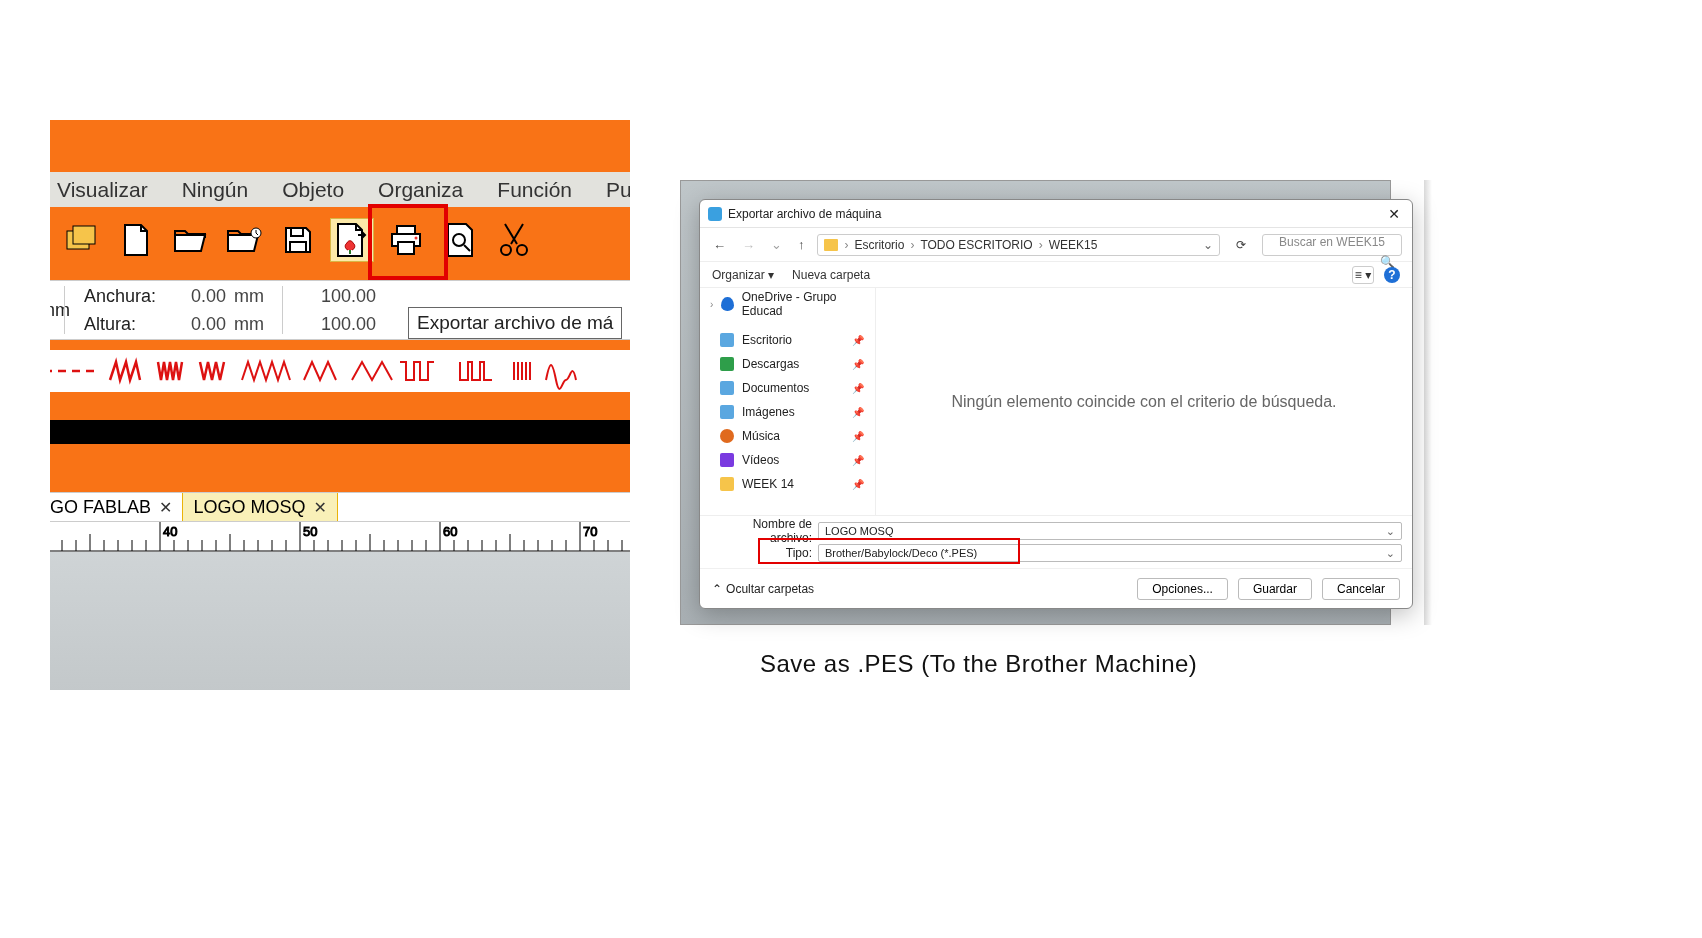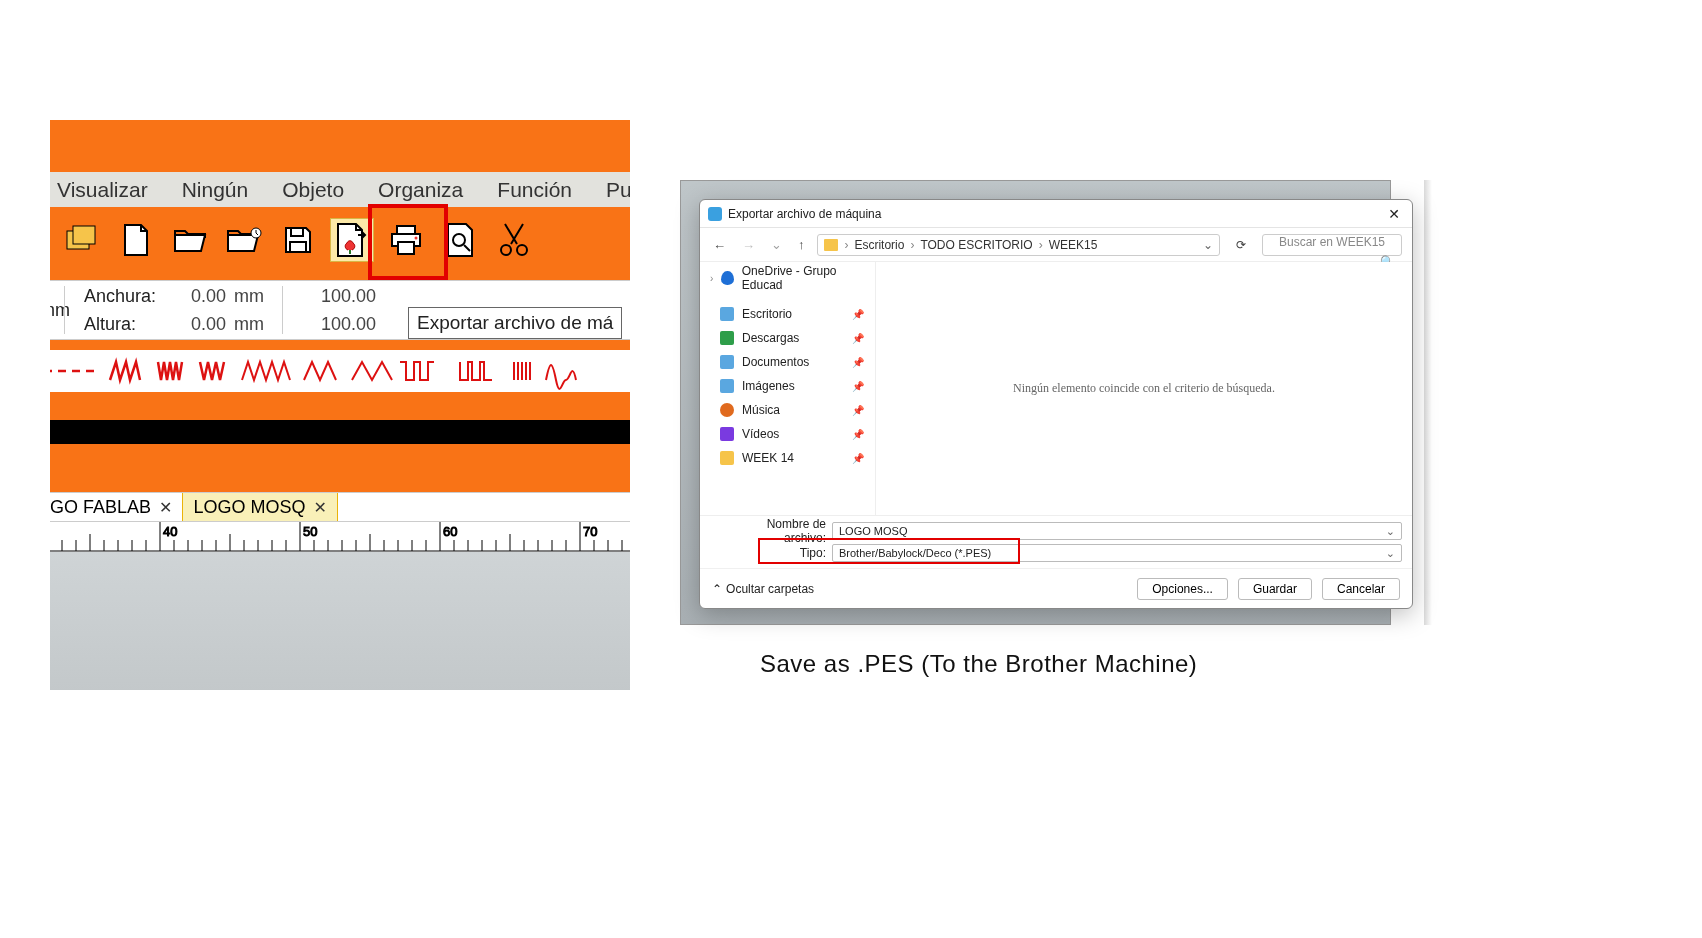--- a/index.html
+++ b/index.html
@@ -274,27 +274,26 @@
   .ico.img { background:#5aa7e0; }
   .ico.music { background:#e06a1e; border-radius:50%;}
   .ico.video { background:#7a3ae0; }
   .ico.folder { background:#f6c44a; }
   .content {
     flex: 1;
     display: flex;
     align-items: center;
     justify-content: center;
     color: #666;
-    font-size: 12px;
-    background: #fff;
-    font-family: Liberation Serif, serif;
+    font-size: 16px;
+    background: #fff;
   }
   .dlg-footer1 {
     border-top: 1px solid #eee;
-    padding: 4px 10px 0 24px;
+    padding: 4px 10px 0 10px;
   }
   .footer-row {
     display: flex;
     align-items: center;
     height: 22px;
     gap: 6px;
   }
   .footer-row .lab { width: 102px; text-align: right; color:#222;}
   .footer-row .field {
     flex: 1;
@@ -584,20 +583,28 @@
         <span>WEEK15</span>
         <span class="dd">⌄</span>
       </div>
       <span class="refresh">⟳</span>
       <div class="search">
         <span>Buscar en WEEK15</span>
         <span class="mag">🔍</span>
       </div>
     </div>
 
+    <div class="dlg-toolbar">
+      <span><span>Organizar</span> ▾</span>
+      <span>Nueva carpeta</span>
+      <div class="right">
+        <span class="view-btn">≡ ▾</span>
+        <span class="help">?</span>
+      </div>
+    </div>
 
     <div class="dlg-body">
       <div class="sidebar">
         <div class="side-item" style="padding-left:10px;">
           <span style="color:#888;font-size:10px;">›</span>
           <span class="ico cloud"></span>
           <span>OneDrive - Grupo Educad</span>
         </div>
         <div class="side-sep"></div>
         <div class="side-item">

